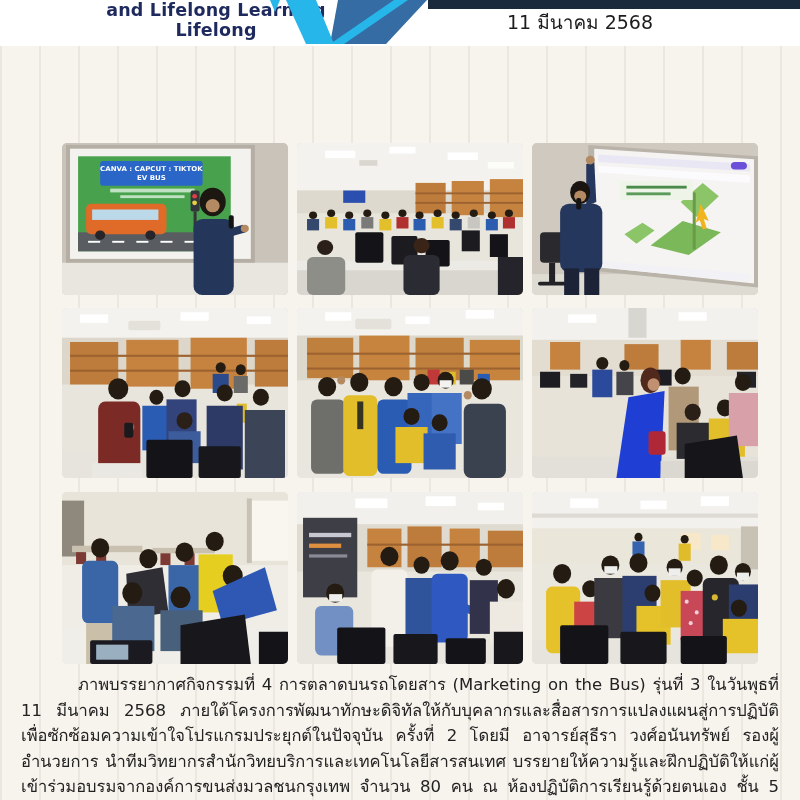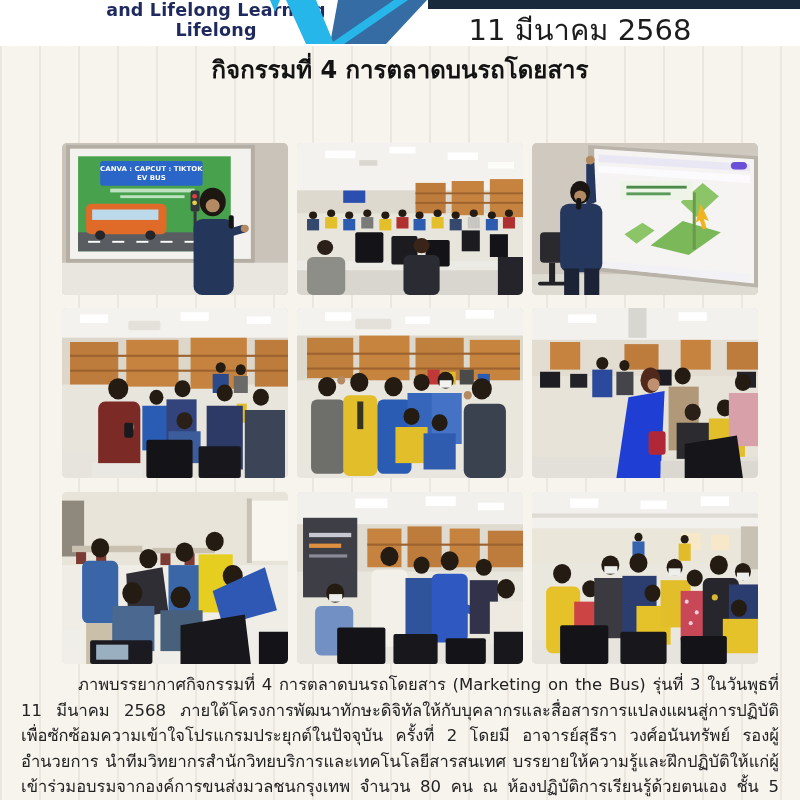--- a/index.html
+++ b/index.html
@@ -6,21 +6,21 @@
   html,body{width:800px;height:800px;overflow:hidden}
   body{font-family:"DejaVu Sans","Liberation Sans",sans-serif;}
   .page{position:relative;width:800px;height:800px;
     background:repeating-linear-gradient(90deg, rgba(158,146,126,0.13) 0 2px, rgba(0,0,0,0) 2px 39px), #f7f4ee;}
   .header{position:absolute;top:0;left:0;width:800px;height:46px;background:#ffffff;}
   .logo-text{position:absolute;top:1px;left:92px;width:248px;text-align:center;
     font-weight:bold;font-size:17.5px;line-height:19.5px;color:#1e2a5e;letter-spacing:.2px;}
   .logo-mark{position:absolute;top:0;left:270px;width:160px;height:46px;}
   .topbar{position:absolute;top:0;left:428px;width:372px;height:9px;background:#182a3c;}
   .date{position:absolute;top:7px;left:455px;width:250px;text-align:center;
-    font-size:29px;color:#1c1c1c;font-weight:500;}
+    font-size:19px;color:#1c1c1c;font-weight:500;}
   .title{position:absolute;top:55px;left:0;width:800px;text-align:center;
     font-size:24px;font-weight:bold;color:#131313;line-height:31px;}
   .photo{position:absolute;border-radius:5px;overflow:hidden;background:#ddd;}
   .photo svg{display:block;width:100%;height:100%;}
   .r1{top:143px;height:152px}.r2{top:308px;height:170px}.r3{top:492px;height:172px}
   .c1{left:62px;width:226px}.c2{left:297px;width:226px}.c3{left:532px;width:226px}
   .body-text{position:absolute;top:672px;left:21px;width:758px;
     font-size:16.5px;line-height:25.6px;color:#222;text-align:justify;text-indent:57px;}
 </style>
 </head>
@@ -37,21 +37,20 @@
       <polygon points="68,0 157,0 116,44 60,44" fill="#346ca3"></polygon>
       <polygon points="16,0 46,0 64,44 36,44" fill="#27b6e9"></polygon>
       <polygon points="124,0 138,0 74,44 60,44" fill="#27b6e9"></polygon>
       <polygon points="0,0 10,0 5,12" fill="#27b6e9"></polygon>
     </svg>
     <div class="topbar"></div>
     <div class="date">11 มีนาคม 2568</div>
   </div>
 
   <div class="title">
-    <div>กิจกรรมที่ 4 การตลาดบนรถโดยสาร</div>
   </div>
 
   <div>
     <figure class="photo r1 c1">
         <svg viewBox="0 0 225 160" preserveAspectRatio="none">
           <rect x="0" y="0" width="225" height="160" fill="#c9c3ba"></rect>
           <rect x="0" y="126" width="225" height="34" fill="#e9e6df"></rect>
           <rect x="4" y="2" width="188" height="124" fill="#b4aea4"></rect>
           <rect x="8" y="6" width="180" height="116" fill="#f3f2ef"></rect>
           <rect x="16" y="14" width="152" height="100" fill="#48a24d"></rect>

